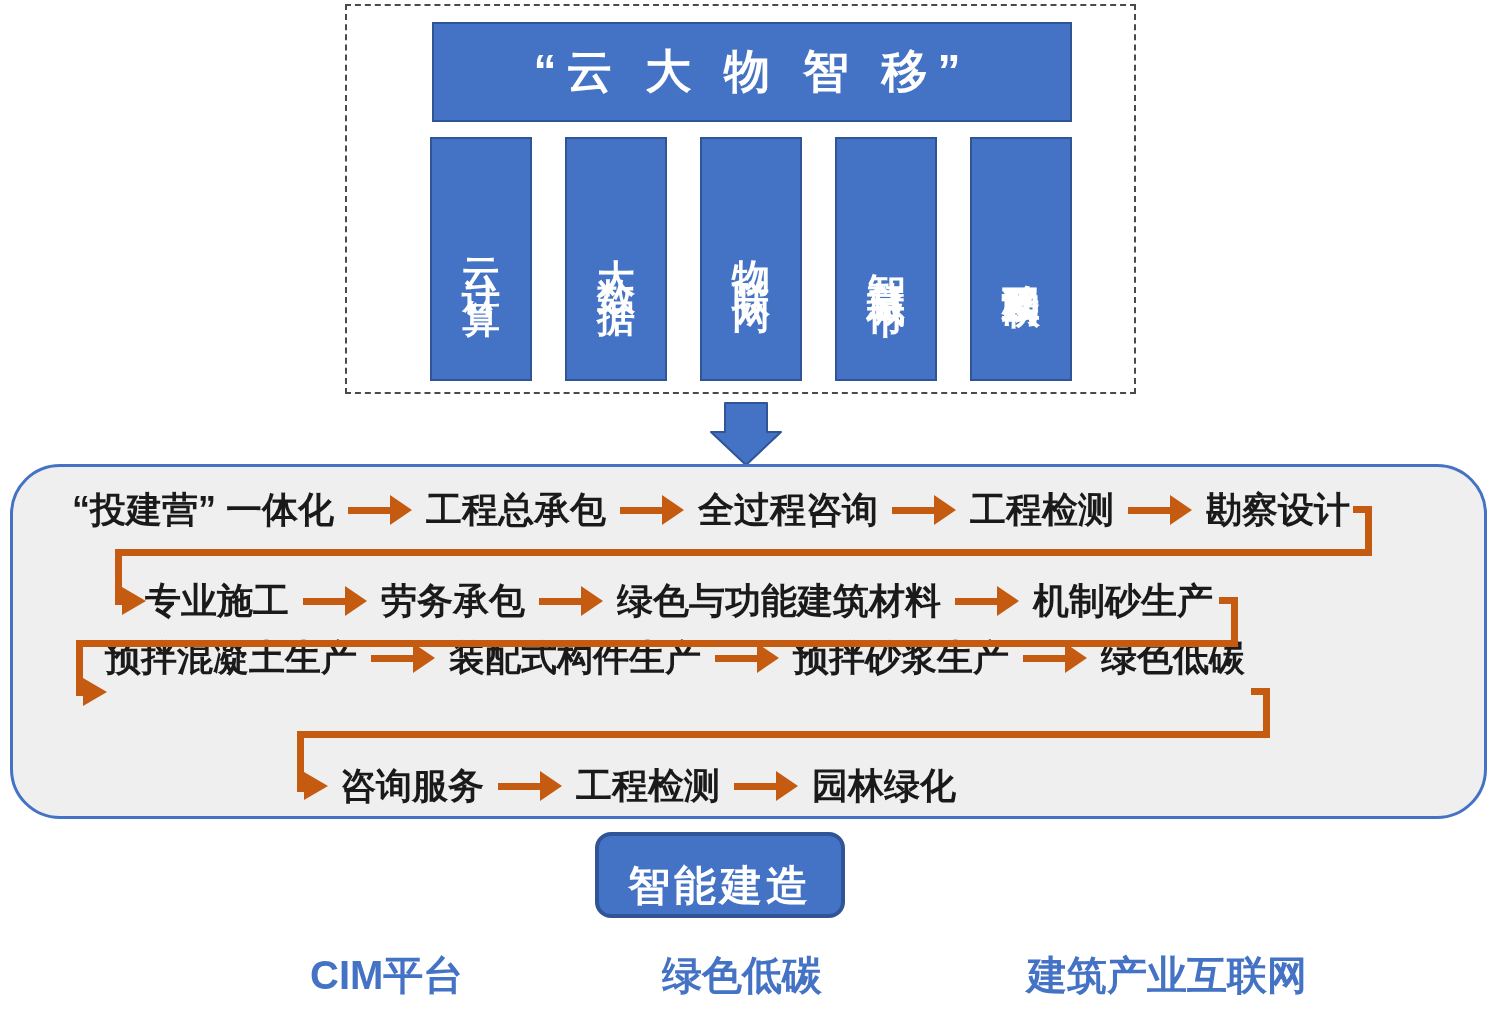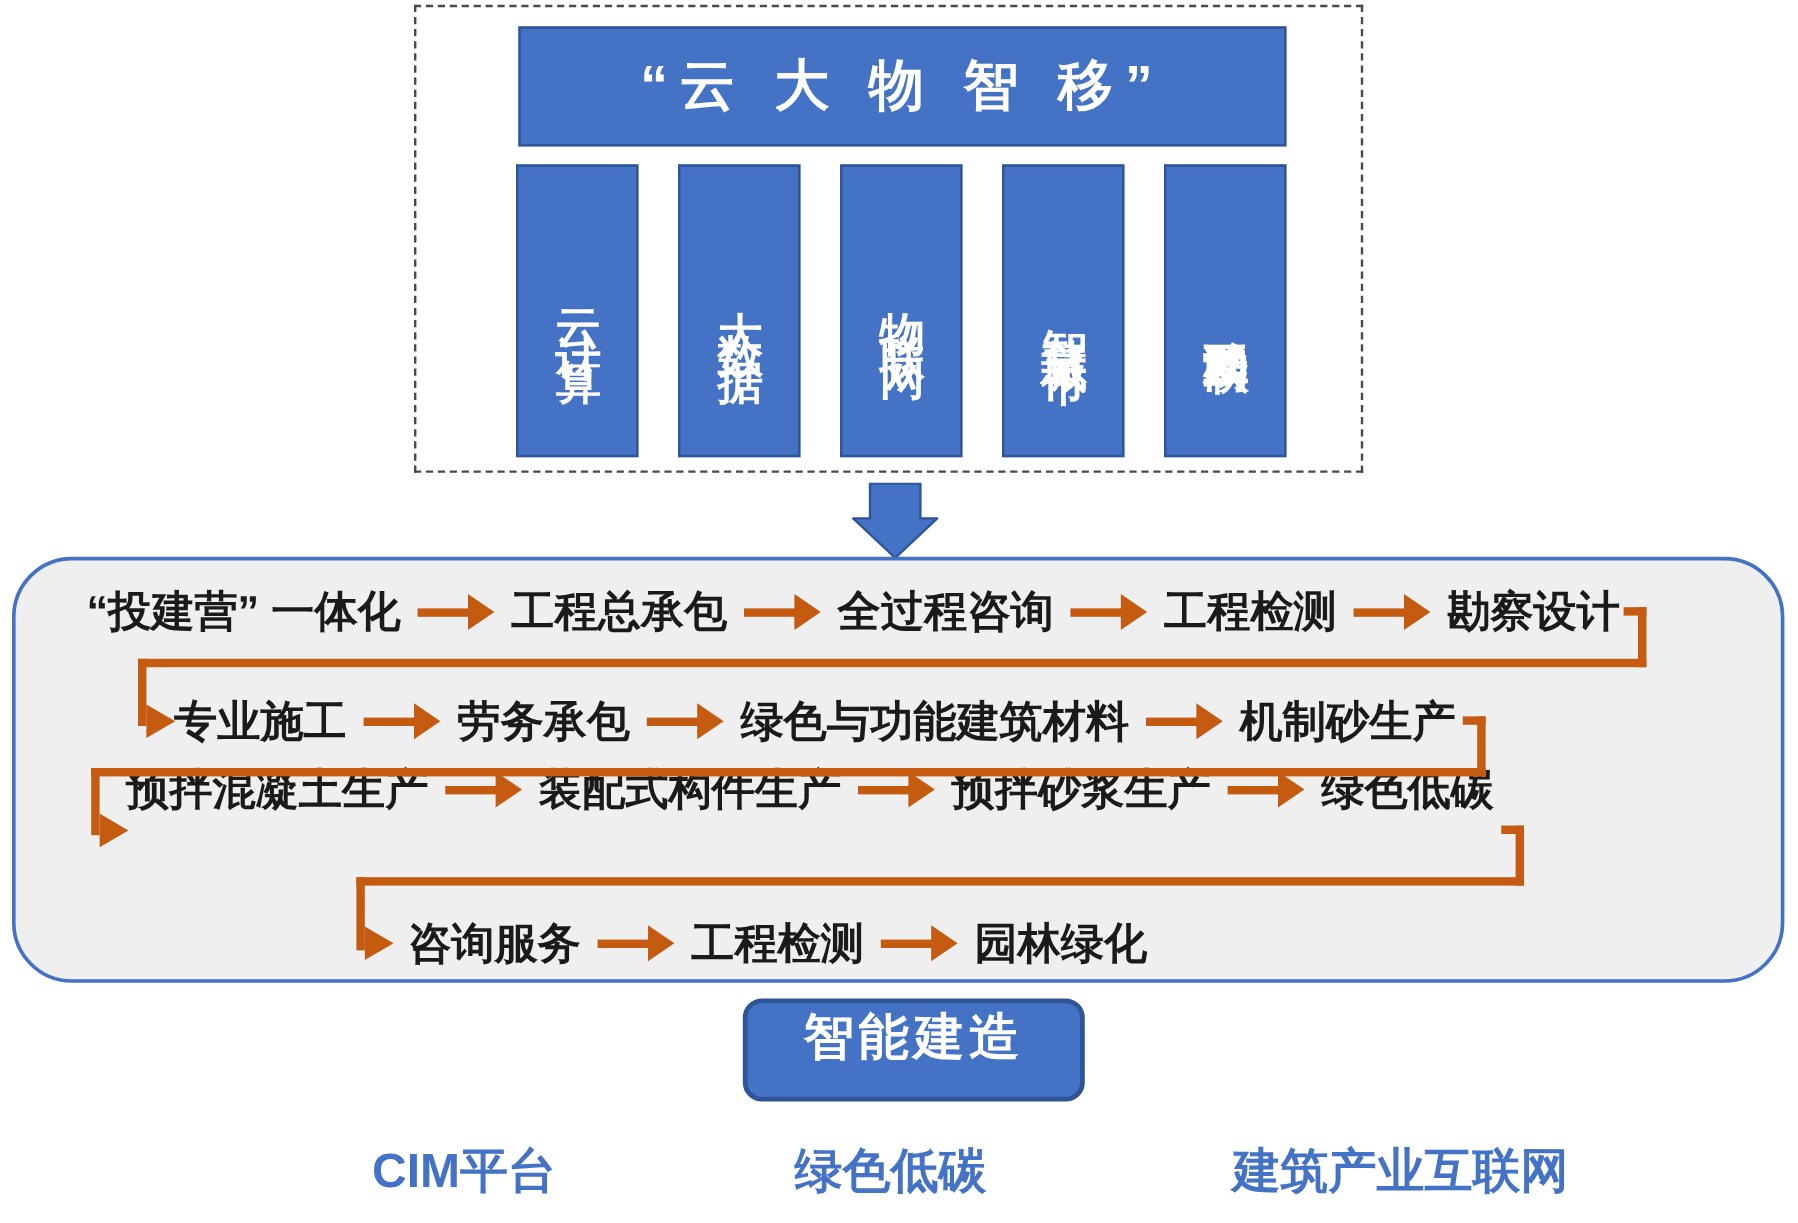--- a/index.html
+++ b/index.html
@@ -48,23 +48,23 @@
   .fa::before{content:'';position:absolute;left:0;top:12px;width:44px;height:7px;background:var(--orange);}
   .fa::after{content:'';position:absolute;right:0;top:0;width:0;height:0;
     border-left:22px solid var(--orange);border-top:15px solid transparent;border-bottom:15px solid transparent;}
 
   
   .seg{position:absolute;background:var(--orange);}
   .head{position:absolute;width:0;height:0;
     border-left:24px solid var(--orange);border-top:14px solid transparent;border-bottom:14px solid transparent;}
 
   
-  .smart-box{position:absolute;left:595px;top:832px;width:285px;height:86px;
+  .smart-box{position:absolute;left:595px;top:832px;width:250px;height:86px;
     background:var(--blue);border:4px solid var(--blue-dark);border-radius:16px;box-sizing:border-box;
-    display:flex;align-items:flex-start;justify-content:center;margin-left:24px;}
+    display:flex;align-items:flex-end;justify-content:center;}
   .smart-box span{color:#fff;font-size:42px;font-weight:700;letter-spacing:4px;}
   .footer-label{position:absolute;top:948px;font-size:40px;font-weight:700;color:var(--blue);white-space:nowrap;}
   .f1{left:283px;margin-left:27px;}.f2{left:662px;}.f3{left:1027px;}
 </style>
 </head>
 <body>
 
 <div class="stage">
 
   <div class="dashed-box"></div>

